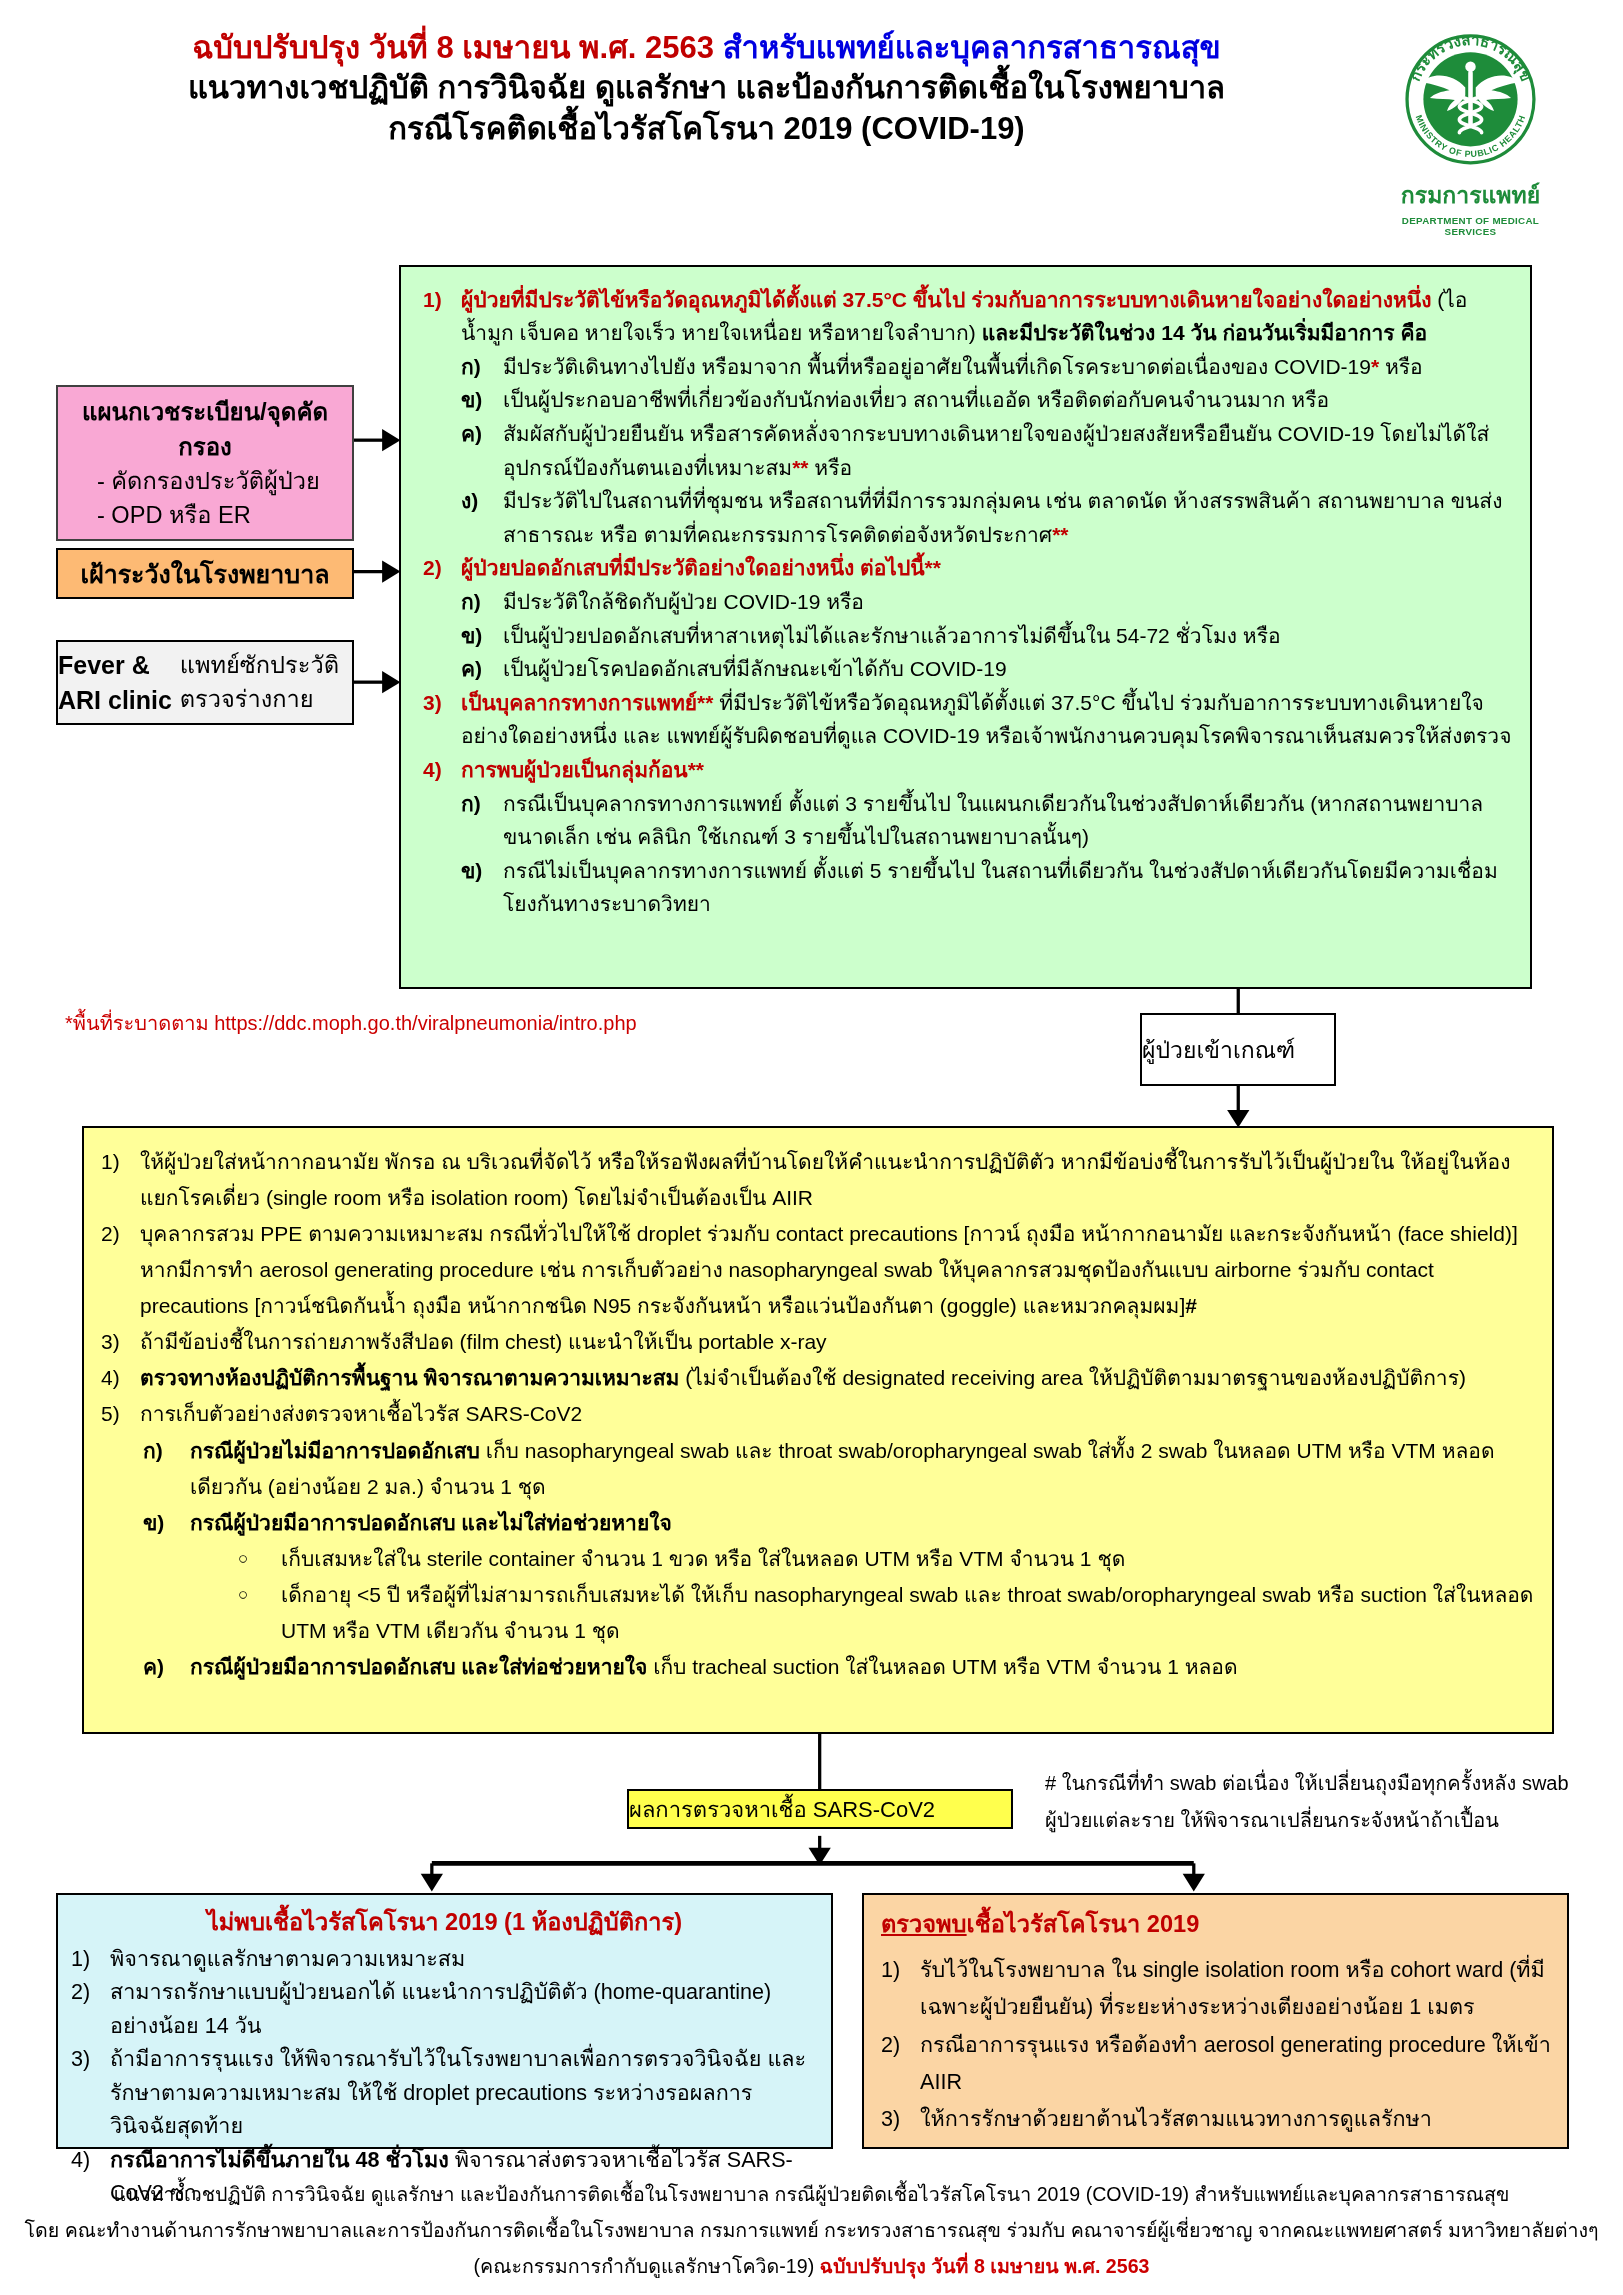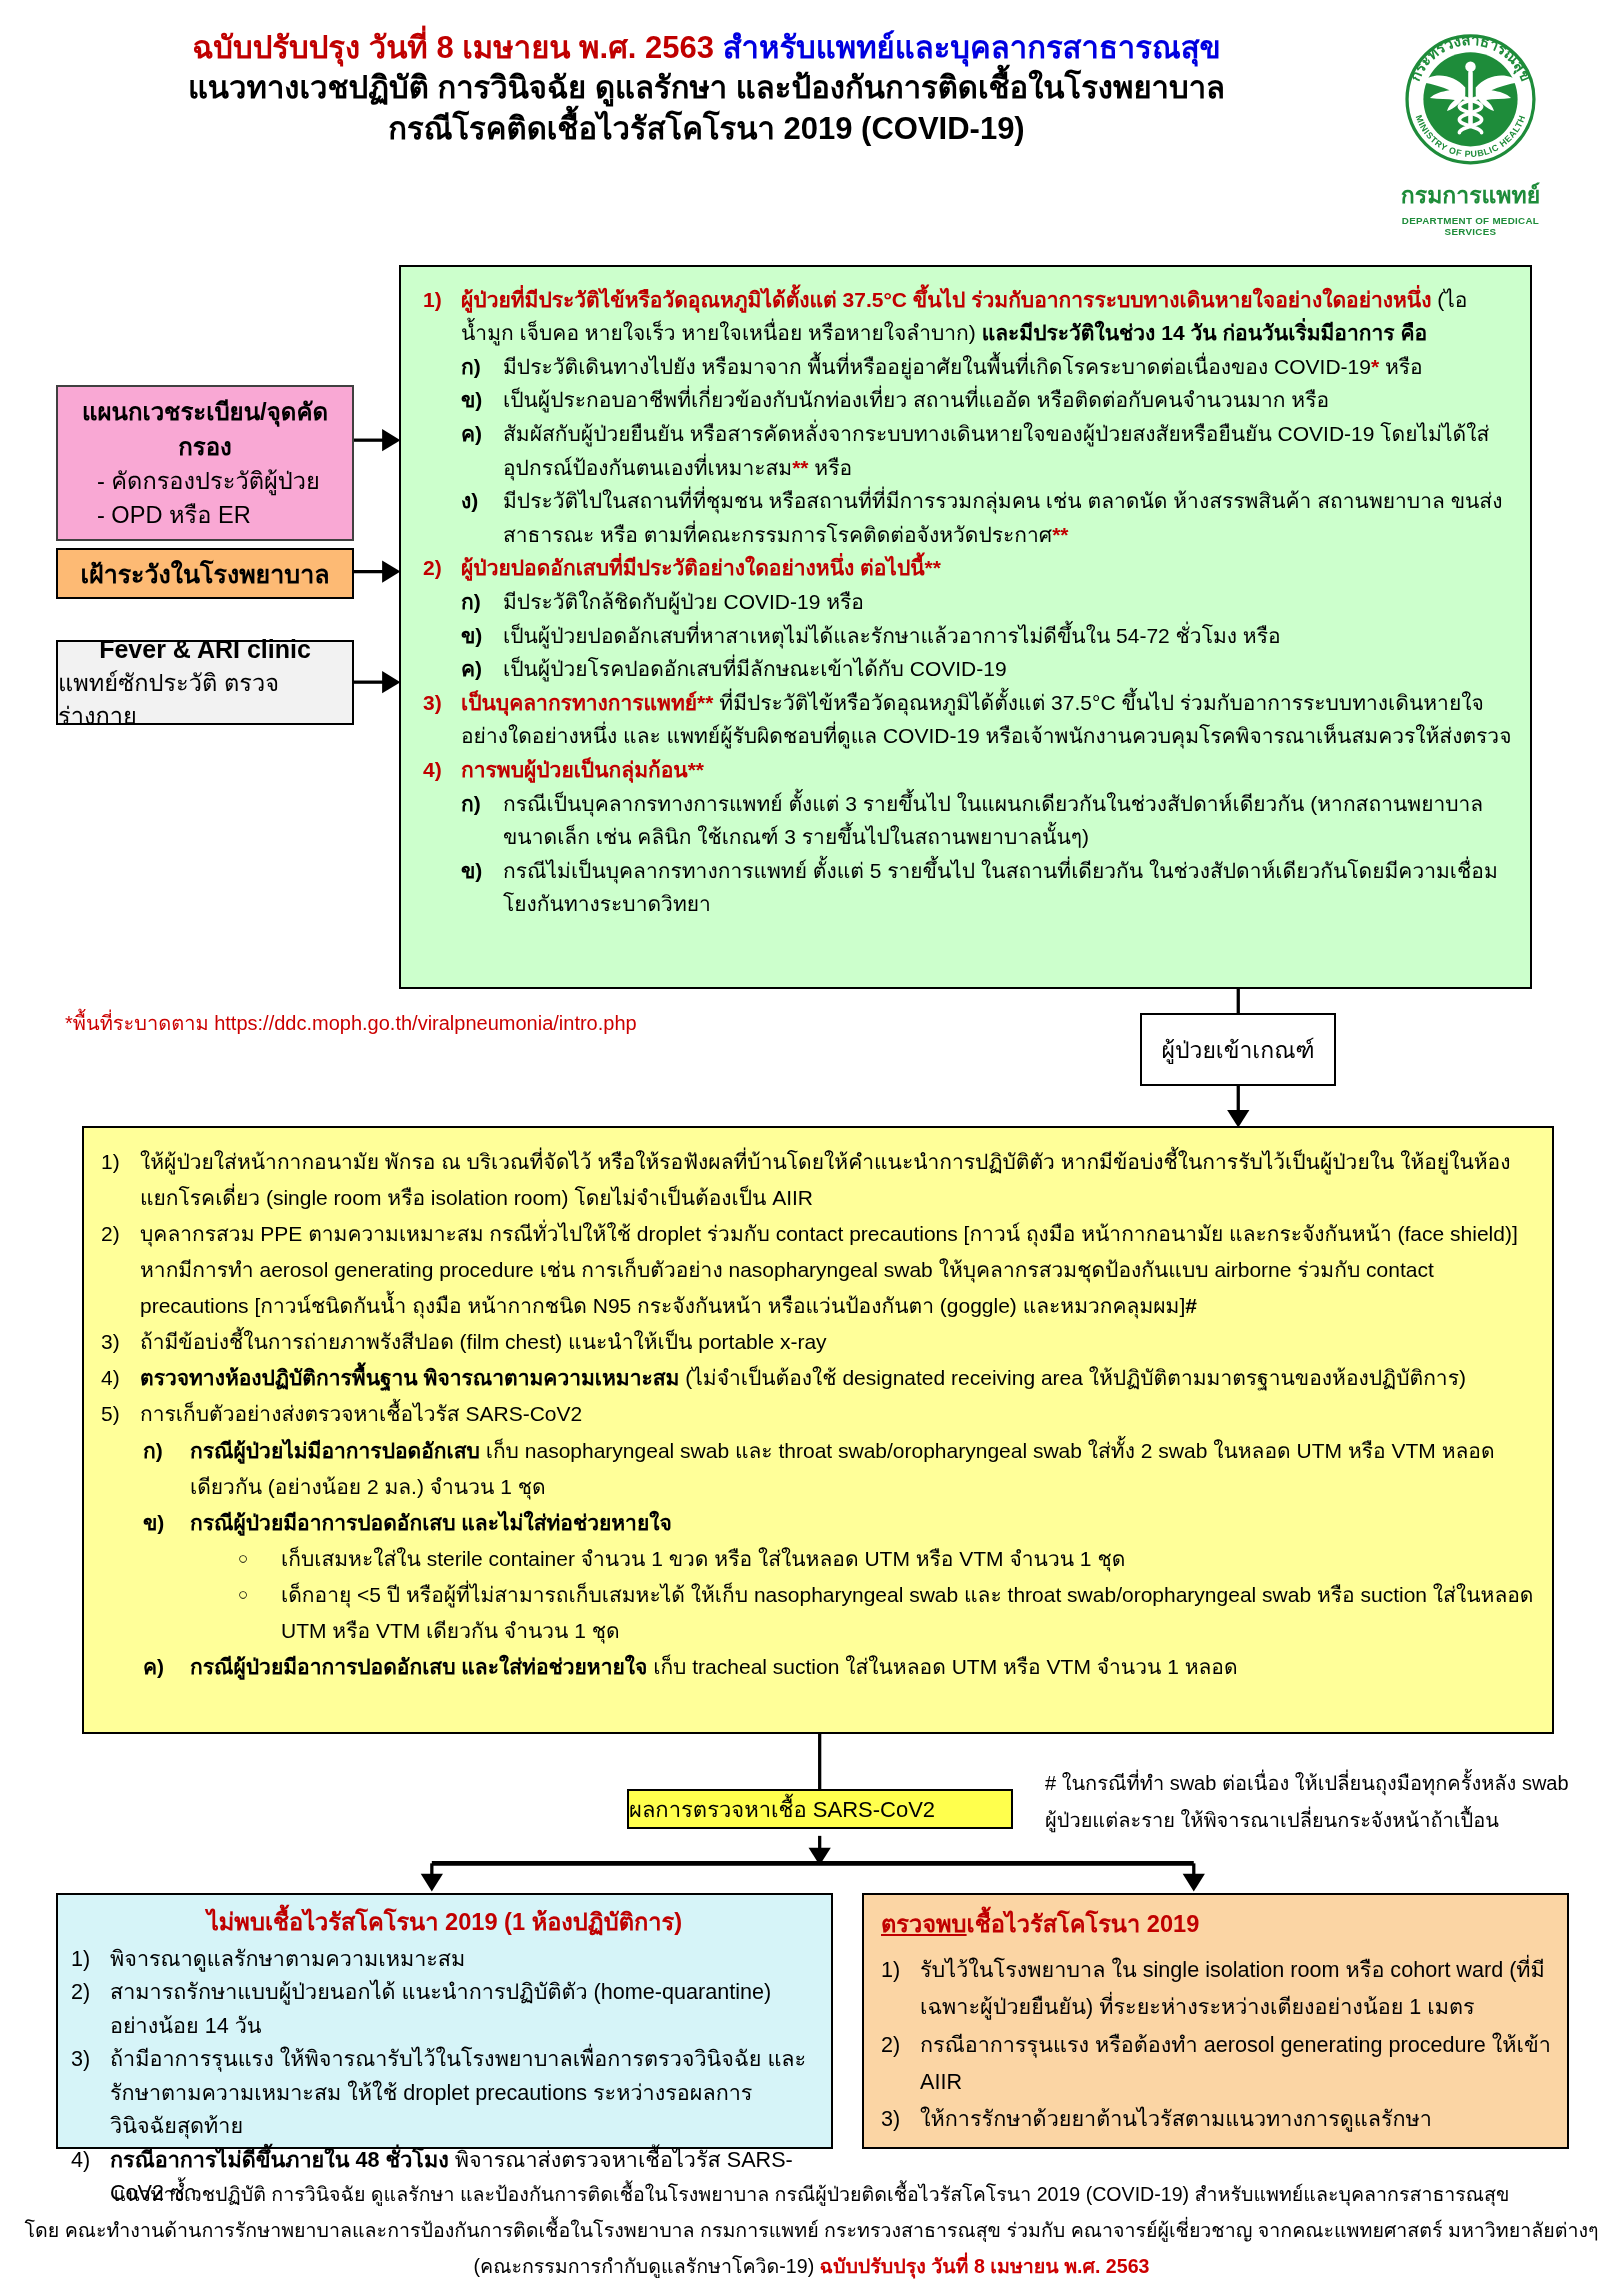--- a/index.html
+++ b/index.html
@@ -25,32 +25,32 @@
   svg.connectors polygon{fill:#000;stroke:none}
   
   .row{display:flex;align-items:flex-start}
   .row .n{flex:0 0 38px}
   .row .t{flex:1;overflow-wrap:anywhere}
   
   .regbox{left:56px;top:385px;width:298px;min-height:110px;background:#f9a8d4;border:2px solid #404040;padding:6.5px 7.9px;font-size:23.6px;line-height:1.46}
   .regbox .bt{font-size:24px;text-align:center;font-weight:bold}
   .regbox .bl{padding-left:31px}
   .survbox{left:56px;top:548px;width:298px;height:51px;background:#fdba74;border:2px solid #000;display:flex;align-items:center;justify-content:center;font-size:25px;font-weight:bold}
-  .feverbox{left:56px;top:640px;width:298px;height:85px;background:#F2F2F2;border:2px solid #000;display:flex;flex-direction:column;align-items:center;justify-content:center;font-size:23.6px;line-height:1.4}
+  .feverbox{left:56px;top:640px;width:298px;height:85px;background:#F2F2F2;border:2px solid #000;display:flex;flex-direction:row;align-items:center;justify-content:center;font-size:23.6px;line-height:1.4}
   .feverbox .ft{font-size:25px;font-weight:bold}
   
   .criteria{left:399px;top:265px;width:1133px;height:724px;background:#CCFFCC;border:2.6px solid #000;padding:15.7px 17px 9.2px 22px;font-size:21px;line-height:1.6}
   .criteria .n{font-weight:bold}
   .criteria .main>.n{color:#C00000}
   .criteria .sub{margin-left:38px}
   .criteria .sub .n{flex:0 0 42px}
   
   .fn{left:65px;top:1004px;width:1021px;font-size:20px;line-height:1.9;color:#CC0000;font-weight:400;overflow-wrap:anywhere}
   
-  .entry{left:1140px;top:1013px;width:196px;height:73px;background:#fff;border:2.6px solid #000;display:flex;align-items:center;justify-content:center;font-size:23px}
+  .entry{left:1140px;top:1013px;width:196px;height:73px;background:#fff;border:2.6px solid #000;display:flex;align-items:center;justify-content:flex-start;font-size:23px}
   
   .manage{left:82px;top:1126px;width:1472px;height:608px;background:#FFFF99;border:2.6px solid #000;padding:15.7px 18.3px 7.9px 17px;font-size:21px;line-height:1.72}
   .manage .n{flex:0 0 39px}
   .manage .sub{margin-left:42px}
   .manage .sub .n{flex:0 0 47px;font-weight:bold}
   .manage .bullet{margin-left:137px}
   .manage .bullet .n{flex:0 0 43px;font-size:17px;padding-top:3.3px;font-weight:normal}
   .supmark{font-weight:bold}
   
   .result{left:627px;top:1789px;width:386px;height:40px;background:#FFFF4D;border:2.6px solid #000;display:flex;align-items:center;justify-content:flex-start;font-size:22px}

